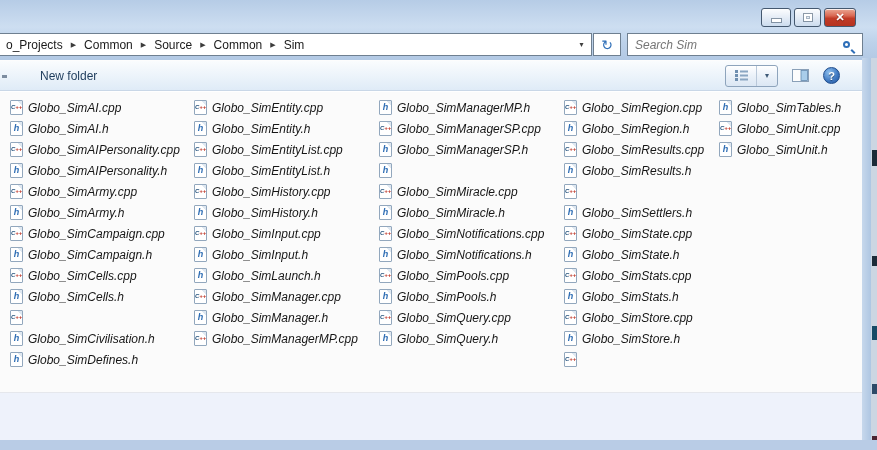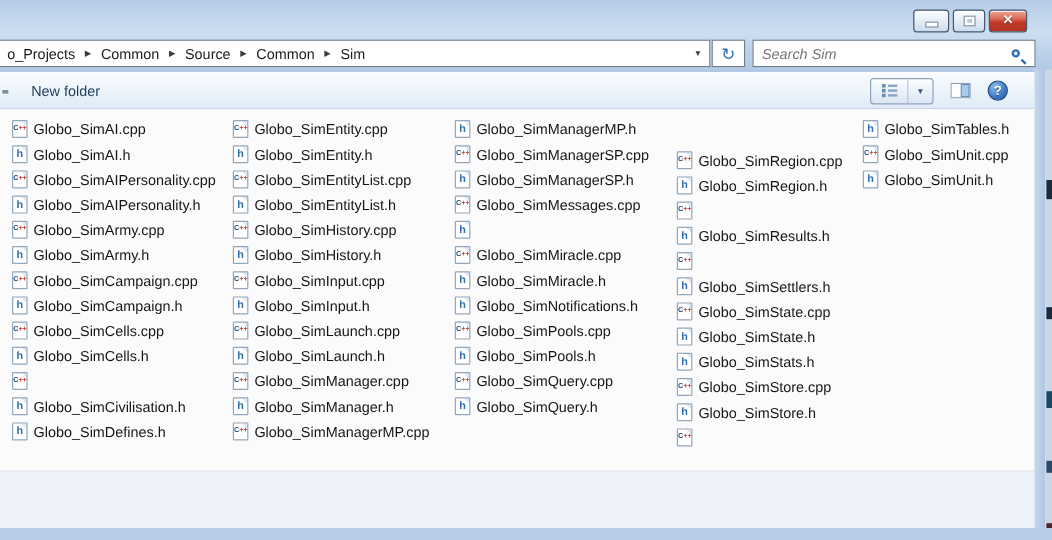--- a/index.html
+++ b/index.html
@@ -62,39 +62,39 @@
   .magnifier::after { content:""; position:absolute; width:2px; height:5px; background:#2f6fb8; transform:rotate(-45deg); left:7px; top:6px; }
 
   
   .toolbar {
     position:absolute; top:60px; left:0; width:862px; height:31px;
     background:linear-gradient(#fafcfe,#eef5fb 45%,#dfebf7);
     border-top:1px solid #fdfdfd; border-bottom:1px solid #c9d7e7;
     display:flex; align-items:center;
   }
   .toolbar-sliver { position:absolute; left:2px; top:14px; width:5px; height:3px; background:#7d8da0; }
-  .new-folder-btn { margin-left:20px; font-size:12px; color:#1e3c5c; background:none; border:none; padding:3px 6px; font-family:inherit; }
+  .new-folder-btn { margin-left:34px; font-size:12px; color:#1e3c5c; background:none; border:none; padding:3px 6px; font-family:inherit; }
   .toolbar-right { margin-left:auto; display:flex; align-items:center; margin-right:22px; gap:14px; }
   .views-btn { display:flex; height:22px; border:1px solid #8ea4bc; border-radius:3px; background:linear-gradient(#ffffff,#eaf1f9 50%,#dbe7f4); overflow:hidden; }
   .views-main { width:30px; display:flex; align-items:center; justify-content:center; }
   .views-arrow { width:21px; border-left:1px solid #b9c8d9; display:flex; align-items:center; justify-content:center; font-size:8px; color:#3f5a77; }
   .icon-btn { background:none; border:none; padding:0; display:flex; align-items:center; justify-content:center; }
   .help-circle {
     width:17px; height:17px; border-radius:50%;
     background:radial-gradient(circle at 35% 30%, #8fc0ee, #3e77c0 60%, #27579c);
     border:1px solid #1f4c8c; color:#fff; font-weight:bold; font-size:11px;
     display:flex; align-items:center; justify-content:center; text-shadow:0 1px 1px #1c406f;
   }
 
   
   .content { position:absolute; top:92px; left:0; width:862px; height:300px; background:#fbfbfb; }
-  .file-grid { display:flex; padding:5px 0 0 8px; }
+  .file-grid { display:flex; padding:5px 0 0 8px;font-style:italic; }
   .file-col { display:flex; flex-direction:column; }
   .file-col:nth-child(1){ width:184px; } .file-col:nth-child(2){ width:185px; }
-  .file-col:nth-child(3){ width:185px; } .file-col:nth-child(4){ width:155px;margin-top:26px; }
+  .file-col:nth-child(3){ width:185px; } .file-col:nth-child(4){ width:155px; }
   .file-col:nth-child(5){ width:143px; }
   .file-item { height:21px; display:flex; align-items:center; gap:5px; font-size:12px; color:#161616; padding-left:2px; white-space:nowrap; cursor:default; }
   .file-icon {
     width:13px; height:15px; flex:none; position:relative;
     border:1px solid #92a7bd; border-radius:1px; text-align:center;
     background:linear-gradient(225deg,#dfe8f1 3px,#fff 3px);
     font-weight:bold; font-family:"Liberation Sans", sans-serif;
   }
   .file-icon.cpp { font-size:6px; line-height:13px; color:#1f4e79; letter-spacing:0; }
   .file-icon.cpp .plus { color:#c0392b; }
@@ -272,24 +272,20 @@
           </div>
           <div class="file-item">
             <span class="file-icon cpp">C<span class="plus">++</span></span>
             <span>Globo_SimInput.cpp</span>
           </div>
           <div class="file-item">
             <span class="file-icon h">h</span>
             <span>Globo_SimInput.h</span>
           </div>
           <div class="file-item">
-            <span class="file-icon cpp">C<span class="plus">++</span></span>
-            <span>Globo_SimLaunch.cpp</span>
-          </div>
-          <div class="file-item">
             <span class="file-icon h">h</span>
             <span>Globo_SimLaunch.h</span>
           </div>
           <div class="file-item">
             <span class="file-icon cpp">C<span class="plus">++</span></span>
             <span>Globo_SimManager.cpp</span>
           </div>
           <div class="file-item">
             <span class="file-icon h">h</span>
             <span>Globo_SimManager.h</span>
@@ -306,35 +302,35 @@
           </div>
           <div class="file-item">
             <span class="file-icon cpp">C<span class="plus">++</span></span>
             <span>Globo_SimManagerSP.cpp</span>
           </div>
           <div class="file-item">
             <span class="file-icon h">h</span>
             <span>Globo_SimManagerSP.h</span>
           </div>
           <div class="file-item">
-            <span class="file-icon cpp">C<span class="plus">++</span></span>
-            <span>Globo_SimMessages.cpp</span>
-          </div>
-          <div class="file-item">
             <span class="file-icon h">h</span>
           </div>
           <div class="file-item">
             <span class="file-icon cpp">C<span class="plus">++</span></span>
             <span>Globo_SimMiracle.cpp</span>
           </div>
           <div class="file-item">
             <span class="file-icon h">h</span>
             <span>Globo_SimMiracle.h</span>
           </div>
           <div class="file-item">
+            <span class="file-icon cpp">C<span class="plus">++</span></span>
+            <span>Globo_SimNotifications.cpp</span>
+          </div>
+          <div class="file-item">
             <span class="file-icon h">h</span>
             <span>Globo_SimNotifications.h</span>
           </div>
           <div class="file-item">
             <span class="file-icon cpp">C<span class="plus">++</span></span>
             <span>Globo_SimPools.cpp</span>
           </div>
           <div class="file-item">
             <span class="file-icon h">h</span>
             <span>Globo_SimPools.h</span>
@@ -352,39 +348,44 @@
           <div class="file-item">
             <span class="file-icon cpp">C<span class="plus">++</span></span>
             <span>Globo_SimRegion.cpp</span>
           </div>
           <div class="file-item">
             <span class="file-icon h">h</span>
             <span>Globo_SimRegion.h</span>
           </div>
           <div class="file-item">
             <span class="file-icon cpp">C<span class="plus">++</span></span>
+            <span>Globo_SimResults.cpp</span>
           </div>
           <div class="file-item">
             <span class="file-icon h">h</span>
             <span>Globo_SimResults.h</span>
           </div>
           <div class="file-item">
             <span class="file-icon cpp">C<span class="plus">++</span></span>
           </div>
           <div class="file-item">
             <span class="file-icon h">h</span>
             <span>Globo_SimSettlers.h</span>
           </div>
           <div class="file-item">
             <span class="file-icon cpp">C<span class="plus">++</span></span>
             <span>Globo_SimState.cpp</span>
           </div>
           <div class="file-item">
             <span class="file-icon h">h</span>
             <span>Globo_SimState.h</span>
+          </div>
+          <div class="file-item">
+            <span class="file-icon cpp">C<span class="plus">++</span></span>
+            <span>Globo_SimStats.cpp</span>
           </div>
           <div class="file-item">
             <span class="file-icon h">h</span>
             <span>Globo_SimStats.h</span>
           </div>
           <div class="file-item">
             <span class="file-icon cpp">C<span class="plus">++</span></span>
             <span>Globo_SimStore.cpp</span>
           </div>
           <div class="file-item">

